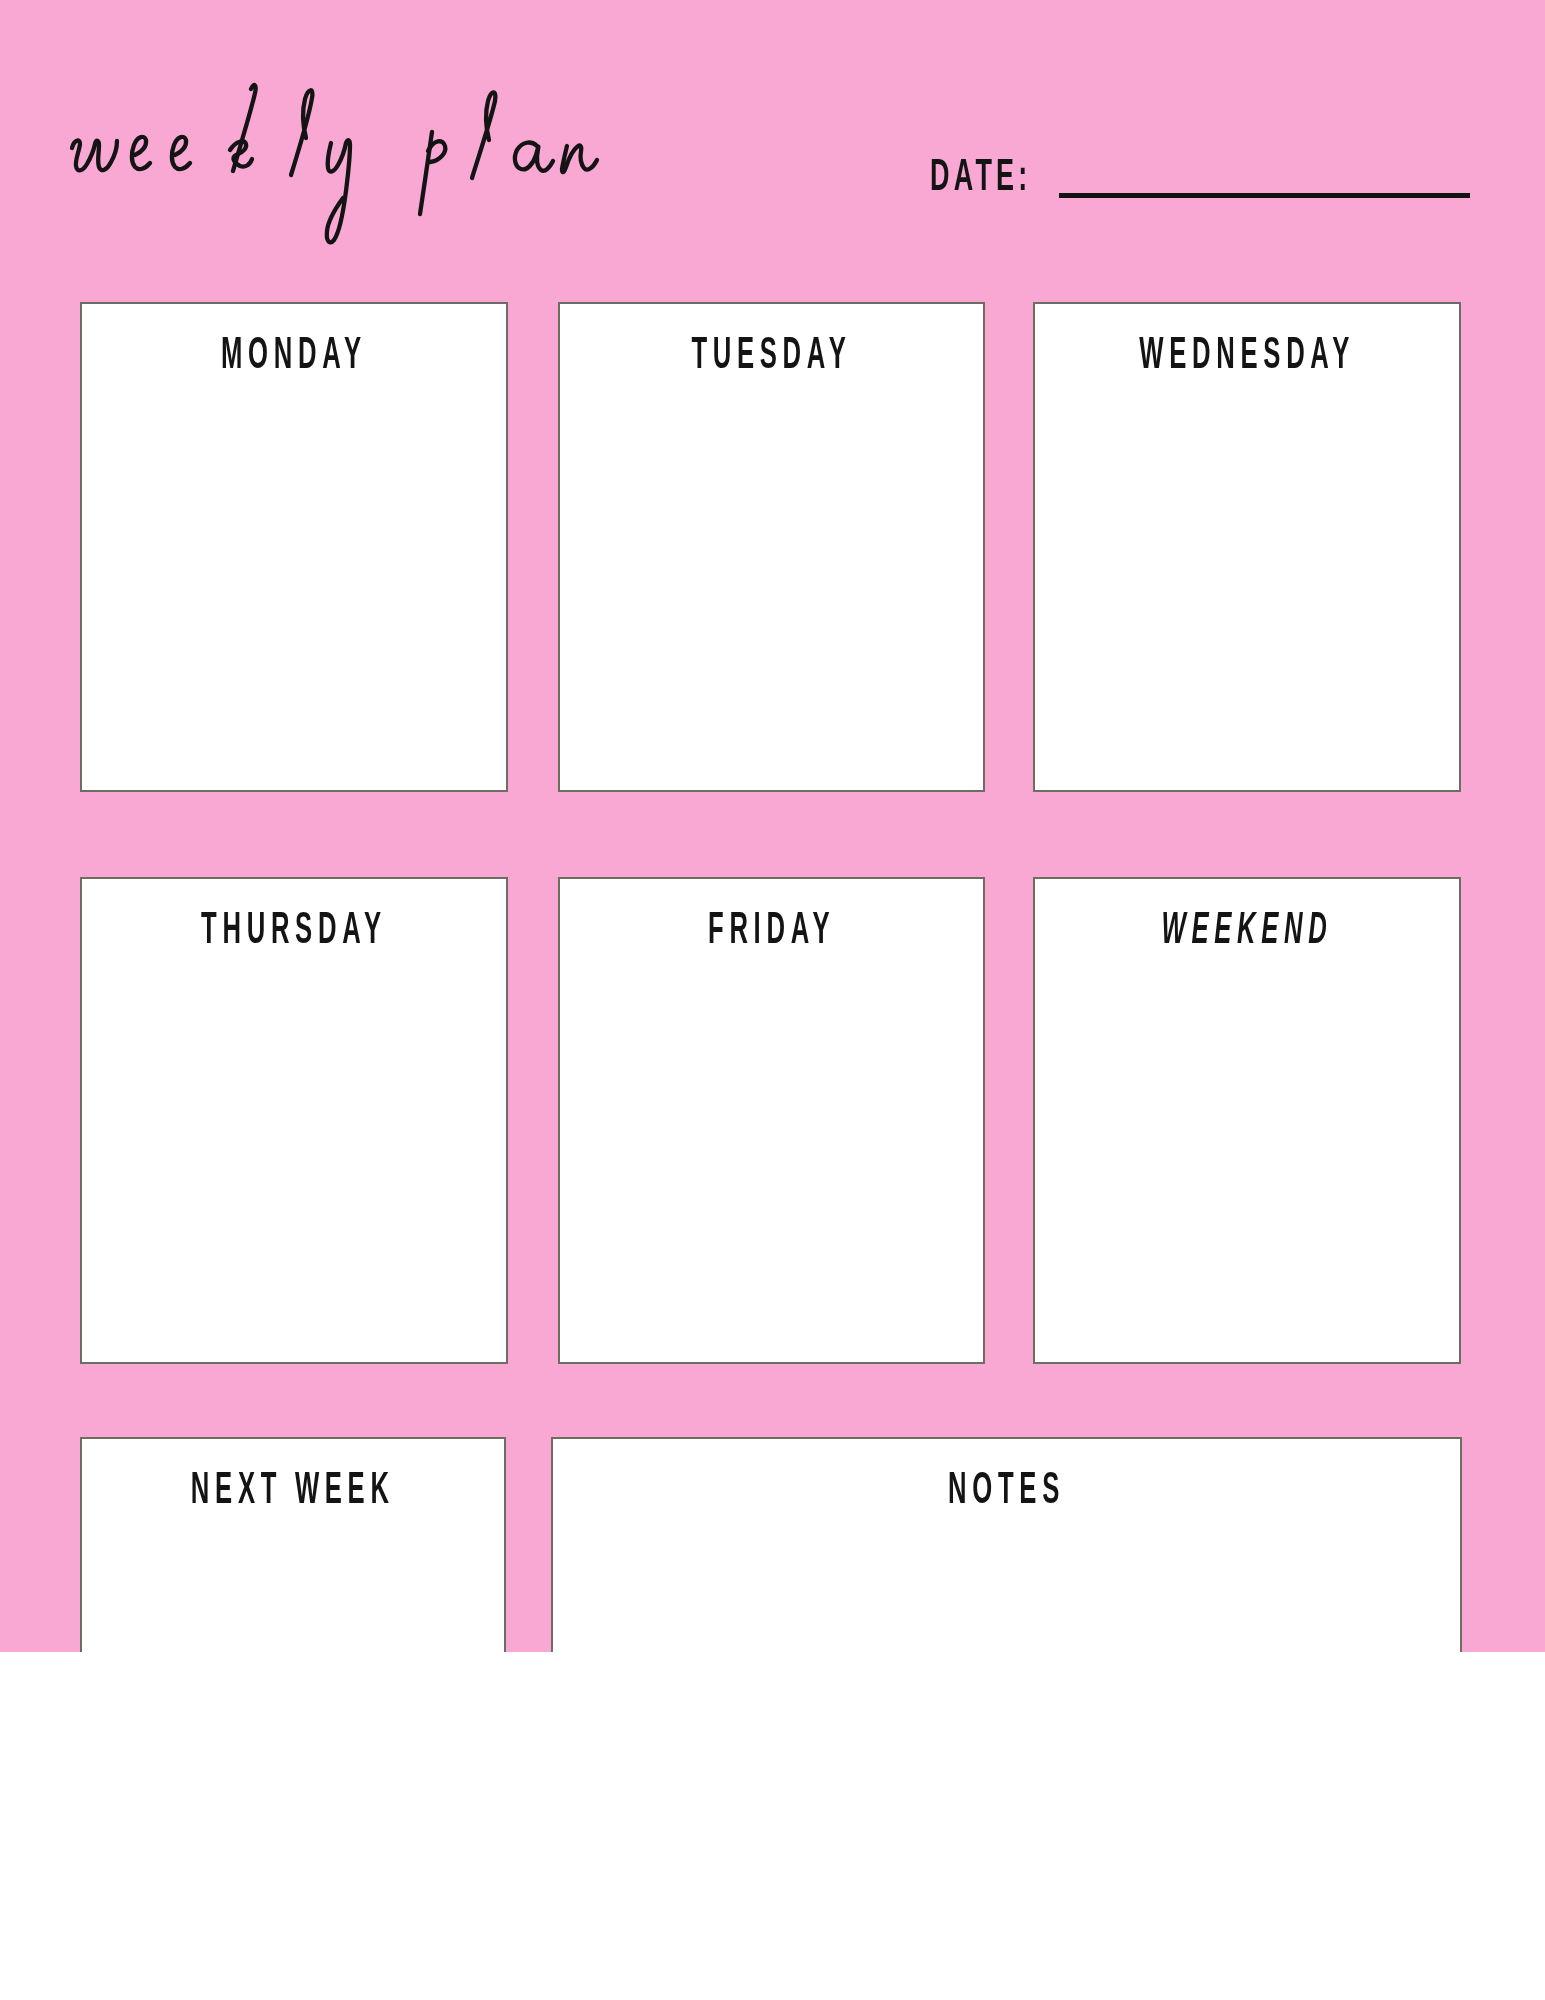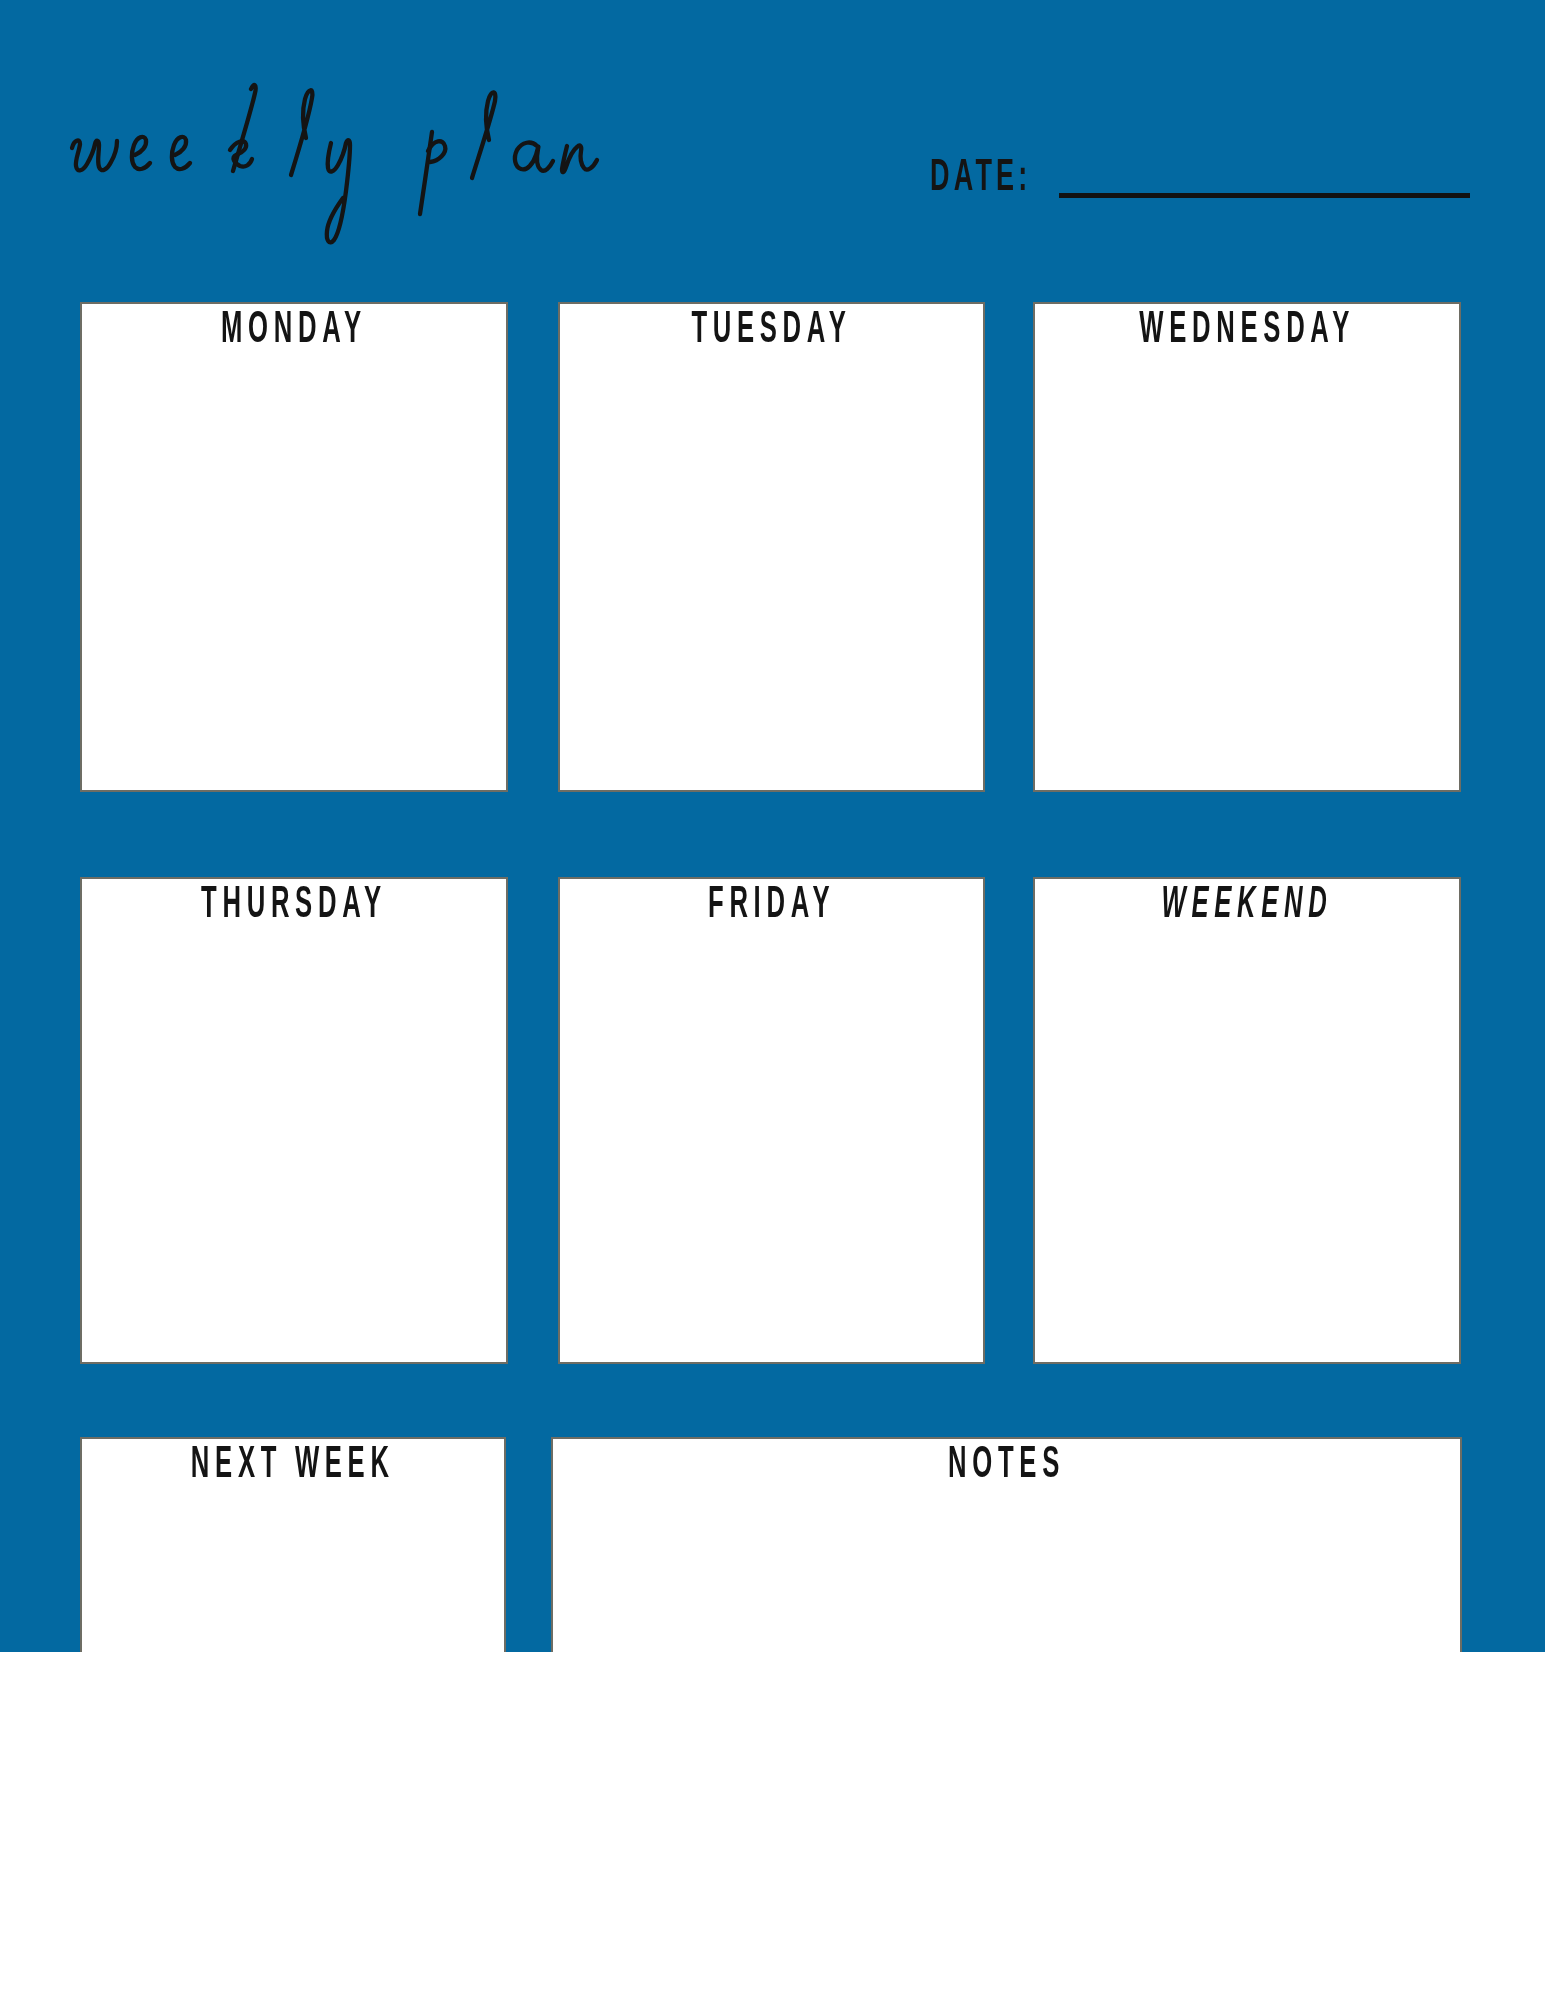--- a/index.html
+++ b/index.html
@@ -5,21 +5,21 @@
   html, body {
     margin: 0;
     padding: 0;
     background: #ffffff;
     font-family: "Liberation Sans", sans-serif;
   }
   .page {
     position: relative;
     width: 1545px;
     height: 1652px;
-    background: #0369a1;
+    background: #f9a8d4;
     overflow: hidden;
   }
 
   
   .script-title {
     position: absolute;
     left: 58px;
     top: 78px;
     width: 550px;
     height: 190px;
@@ -60,20 +60,21 @@
 
   
   .box {
     position: absolute;
     box-sizing: border-box;
     border: 2px solid #6e6d64;
     background: #ffffff;
     display: flex;
     justify-content: center;
     align-items: flex-start;
+    padding-top: 26px;
   }
   .box-label {
     font-size: 45px;
     letter-spacing: 10px;
     transform: scaleX(0.57);
     transform-origin: center top;
   }
 
   .b-mon  { left: 80px;   top: 302px;  width: 428px; height: 490px; }
   .b-tue  { left: 558px;  top: 302px;  width: 427px; height: 490px; }

